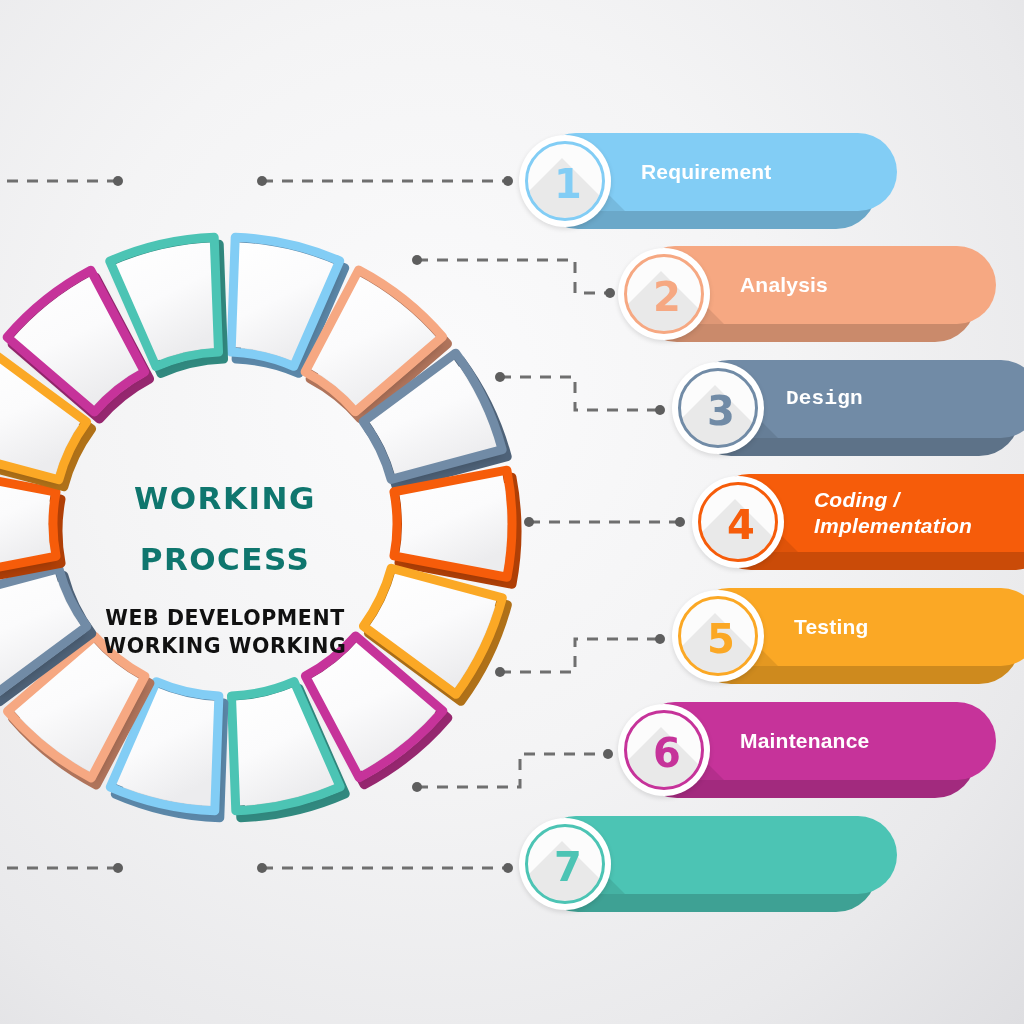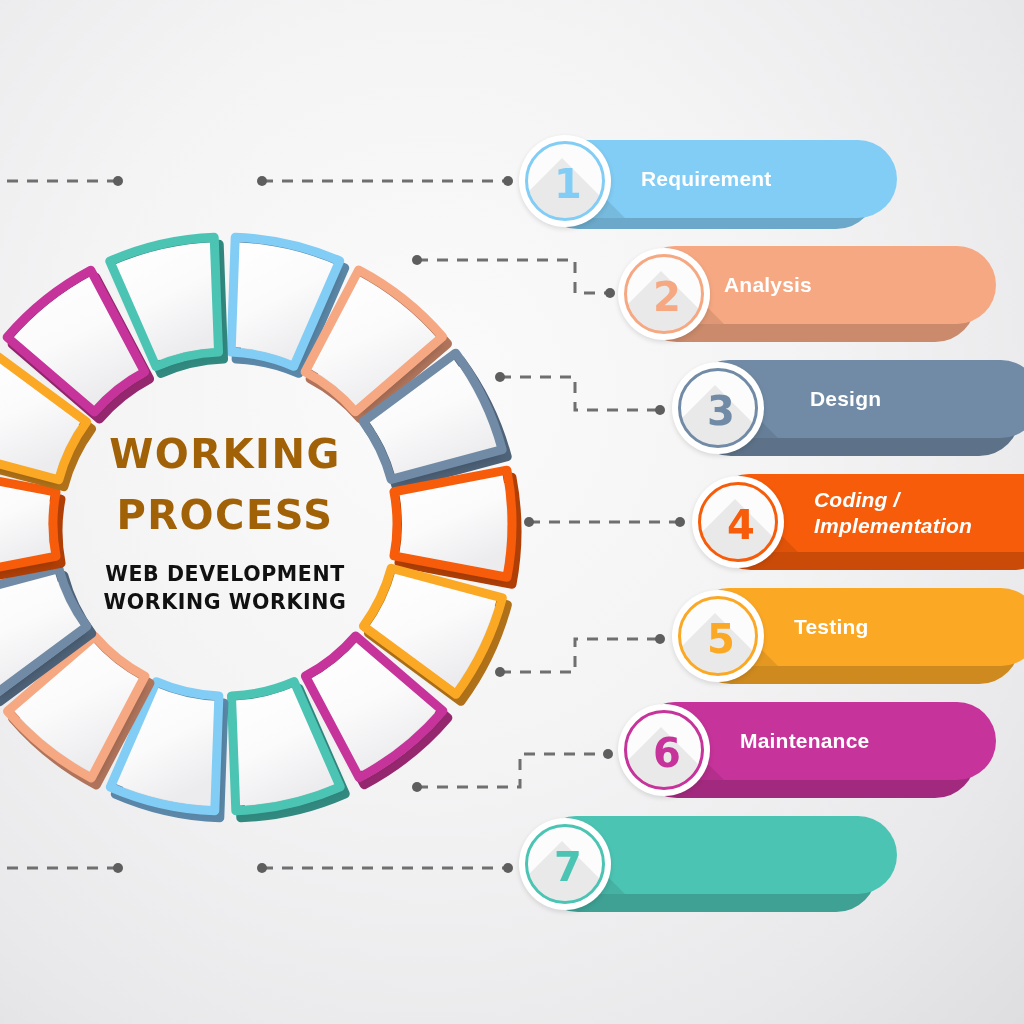--- a/index.html
+++ b/index.html
@@ -29,25 +29,26 @@
     position: absolute;
     left: 30px;
     top: 424px;
     width: 390px;
     text-align: center;
     pointer-events: none;
   }
   .center-title {
     font-family: "DejaVu Sans", sans-serif;
     font-weight: 700;
-    font-size: 40px;
+    font-size: 31px;
     line-height: 61px;
     letter-spacing: 1.5px;
-    color: #a16207;
+    color: #0f766e;
     white-space: pre-line;
+    margin-top: 44px;
   }
   .center-sub {
     font-family: "DejaVu Sans", sans-serif;
     font-weight: 700;
     font-size: 20.5px;
     line-height: 28px;
     letter-spacing: 0.6px;
     color: #111;
     margin-top: 14px;
     white-space: pre-line;
@@ -310,53 +311,53 @@
       <g>
         <path d="M 118 868 L -30 868"></path>
         <circle class="dot" cx="118" cy="868" r="5"></circle>
       </g>
     </svg>
 
   <div class="layer" id="rows">
       <div class="row" style="left: 519px; top: 133px; width: 380px;">
         <div class="pill-wrap" style="width: 380px;">
           <div class="pill-under" style="width: 340px; background: rgb(130, 205, 245);"></div>
-          <div class="pill" style="width: 360px; background: rgb(130, 205, 245); margin-top: 7px;">
+          <div class="pill" style="width: 360px; background: rgb(130, 205, 245);">
             <div class="castshadow"></div>
             <div class="pill-label" style="left: 104px;">Requirement</div>
           </div>
           <div class="badge">
             <div class="badge-ring" style="border-color: rgb(130, 205, 245);">
               <div class="numshadow"></div>
               <div class="badge-num" style="color: rgb(130, 205, 245);">1</div>
             </div>
           </div>
         </div>
       </div>
       <div class="row" style="left: 618px; top: 246px; width: 380px;">
         <div class="pill-wrap" style="width: 380px;">
           <div class="pill-under" style="width: 340px; background: rgb(246, 168, 130);"></div>
           <div class="pill" style="width: 360px; background: rgb(246, 168, 130);">
             <div class="castshadow"></div>
-            <div class="pill-label" style="left: 88px; text-align: center;">Analysis</div>
+            <div class="pill-label" style="left: 104px; text-align: center;">Analysis</div>
           </div>
           <div class="badge">
             <div class="badge-ring" style="border-color: rgb(246, 168, 130);">
               <div class="numshadow"></div>
               <div class="badge-num" style="color: rgb(246, 168, 130);">2</div>
             </div>
           </div>
         </div>
       </div>
       <div class="row" style="left: 672px; top: 360px; width: 370px;">
         <div class="pill-wrap" style="width: 370px;">
           <div class="pill-under" style="width: 330px; background: rgb(113, 139, 166);"></div>
           <div class="pill" style="width: 350px; background: rgb(113, 139, 166);">
             <div class="castshadow"></div>
-            <div class="pill-label" style="left: 120px;">Design</div>
+            <div class="pill-label" style="left: 96px; font-family: Liberation Mono, monospace;">Design</div>
           </div>
           <div class="badge">
             <div class="badge-ring" style="border-color: rgb(113, 139, 166);">
               <div class="numshadow"></div>
               <div class="badge-num" style="color: rgb(113, 139, 166);">3</div>
             </div>
           </div>
         </div>
       </div>
       <div class="row" style="left: 692px; top: 474px; width: 385px;">

